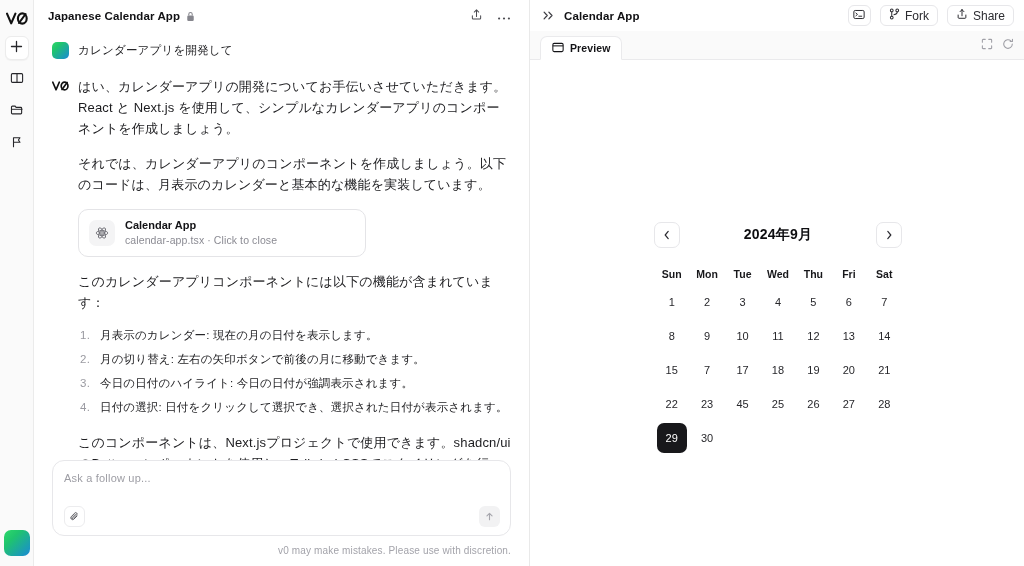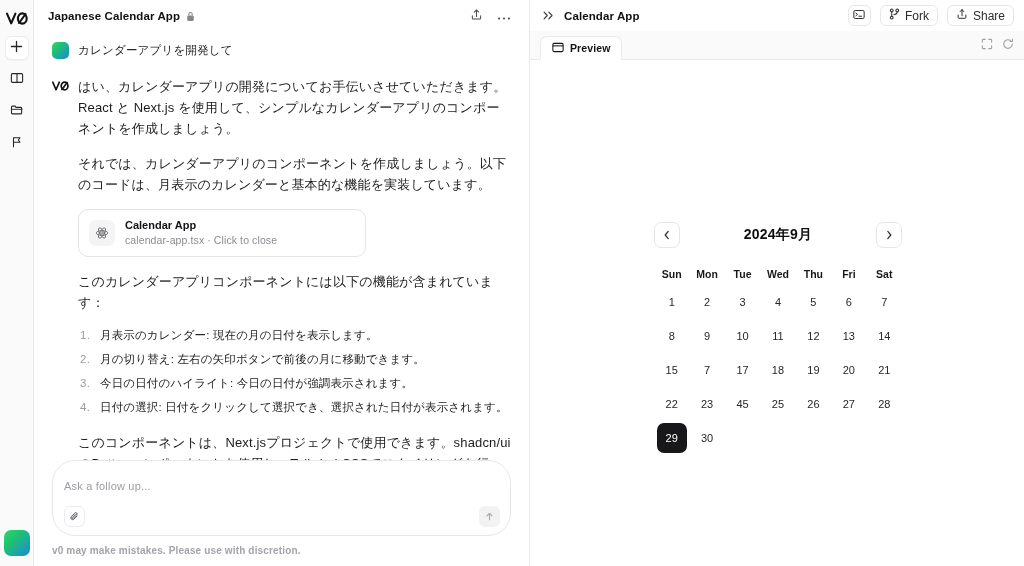--- a/index.html
+++ b/index.html
@@ -81,36 +81,36 @@
 
   ol.feature-list { list-style: none; margin: -2px 0 14px 0; }
   ol.feature-list li {
     font-size: 11.5px; line-height: 21px; color: #1c1c1f;
     display: flex; gap: 10px; margin-bottom: 3px; letter-spacing: .15px;
   }
   ol.feature-list li .num { color: #9a9aa1; width: 12px; text-align: right; flex: none; }
 
   .composer-wrap { padding: 0 18px 0 18px; }
   .composer {
-    border: 1px solid #e7e7ea; border-radius: 23px; height: 76px;
-    padding: 19px 10px 8px 11px; display: flex; flex-direction: column; background: #fff;
+    border: 1px solid #e7e7ea; border-radius: 12px; height: 76px;
+    padding: 11px 10px 8px 11px; display: flex; flex-direction: column; background: #fff;
   }
   .composer-placeholder { font-size: 11px; color: #9d9da4; letter-spacing: .2px; }
   .composer-row { margin-top: auto; display: flex; align-items: flex-end; }
   .attach-btn {
     width: 21px; height: 21px; border-radius: 6px; border: 1px solid #ececee;
     display: flex; align-items: center; justify-content: center; color: #55555c;
   }
   .send-btn {
     width: 21px; height: 21px; border-radius: 6px; background: #f2f2f3;
     display: flex; align-items: center; justify-content: center; color: #a6a6ad; margin-left: auto;
   }
   .disclaimer {
-    text-align: left; font-size: 10px; color: #a3a3aa;
-    padding: 9px 0 10px 0; letter-spacing: .15px; font-weight: bold;
+    text-align: right; font-size: 10px; color: #a3a3aa;
+    padding: 9px 0 10px 0; letter-spacing: .15px;
   }
 
   
   .preview { flex: 1; height: 566px; display: flex; flex-direction: column; background: #fff; }
   .pv-top { height: 31px; display: flex; align-items: center; padding: 0 10px 0 12px; gap: 9px; }
   .pv-title { font-size: 11.5px; font-weight: 600; color: #111114; letter-spacing: .1px; }
   .pv-top .grow { flex: 1; }
   .pill {
     height: 21px; border: 1px solid #e7e7ea; border-radius: 6px;
     display: flex; align-items: center; gap: 5px; padding: 0 8px;

